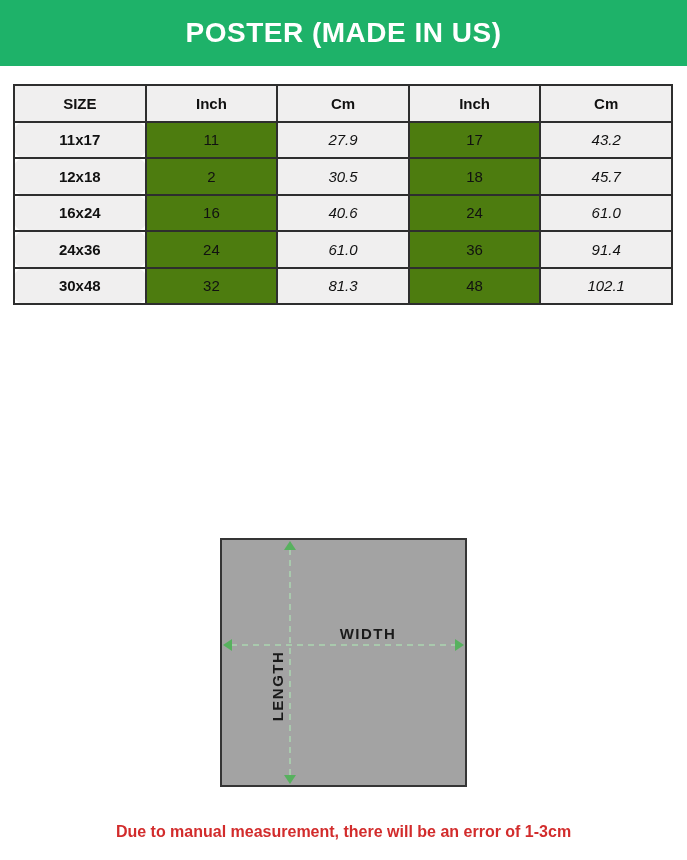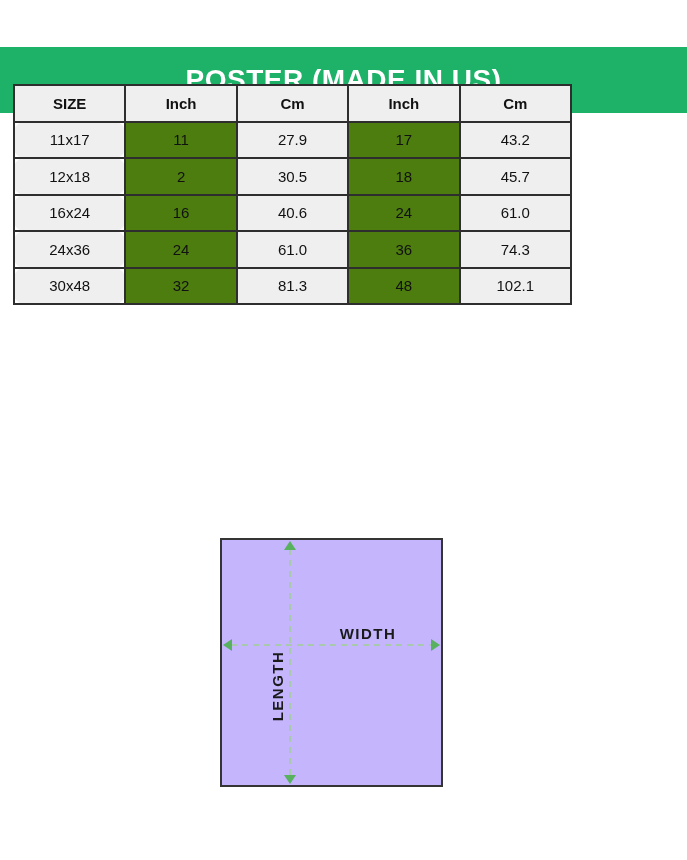--- a/index.html
+++ b/index.html
@@ -25,63 +25,62 @@
   }
   
   .banner {
     position: absolute;
     left: 0; top: 0;
     width: 100%; height: 66px;
     background: var(--banner-bg);
     display: flex;
     align-items: center;
     justify-content: center;
-    margin-top: 47px;
   }
   .banner h1 {
     color: var(--banner-text);
     font-size: 28px;
     font-weight: bold;
     letter-spacing: 0.5px;
     white-space: nowrap;
   }
   
   .size-table {
     position: absolute;
     left: 13px; top: 84px;
-    width: 559px;
+    width: 660px;
     border-collapse: collapse;
     table-layout: fixed;
   }
   .size-table th, .size-table td {
     border: 2px solid var(--table-border);
     height: 36.5px;
     text-align: center;
     vertical-align: middle;
     font-size: 15px;
     color: #111111;
     background: #4d7c0f;
   }
   .size-table th {
     background: var(--shaded-cell-bg);
     font-weight: bold;
   }
-  .size-table td.shaded { background: var(--shaded-cell-bg); }
+  .size-table td.shaded { background: var(--shaded-cell-bg); font-style: italic; }
   .size-table td.size-cell {
     background: var(--shaded-cell-bg);
-    font-weight: normal;
+    font-weight: bold;
     border-radius: 10px;
   }
   
   .diagram-square {
     position: absolute;
     left: 220px; top: 538px;
-    width: 223px; height: 249px;
+    width: 247px; height: 249px;
     border: 2px solid #353535;
-    background: #c4b5fd;
+    background: #a3a3a3;
   }
   .vline {
     position: absolute;
     left: 67px; top: 9px; bottom: 9px;
     width: 2px;
     background: repeating-linear-gradient(180deg, var(--dash-line) 0 6px, transparent 6px 11px);
   }
   .hline {
     position: absolute;
     top: 104px; left: 9px; right: 9px;
@@ -185,21 +184,21 @@
         <td>16</td>
         <td class="shaded">40.6</td>
         <td>24</td>
         <td class="shaded">61.0</td>
       </tr>
       <tr>
         <td class="size-cell">24x36</td>
         <td>24</td>
         <td class="shaded">61.0</td>
         <td>36</td>
-        <td class="shaded">74.3</td>
+        <td class="shaded">91.4</td>
       </tr>
       <tr>
         <td class="size-cell">30x48</td>
         <td>32</td>
         <td class="shaded">81.3</td>
         <td>48</td>
         <td class="shaded">102.1</td>
       </tr>
     </tbody>
   </table>
@@ -208,14 +207,15 @@
     <div class="vline"></div>
     <div class="hline"></div>
     <div class="arrow arrow-up"></div>
     <div class="arrow arrow-down"></div>
     <div class="arrow arrow-left"></div>
     <div class="arrow arrow-right"></div>
     <span class="width-label">WIDTH</span>
     <span class="length-label">LENGTH</span>
   </div>
 
+  <p class="footnote">Due to manual measurement, there will be an error of 1-3cm</p>
 
 </div>
 
 </body></html>

